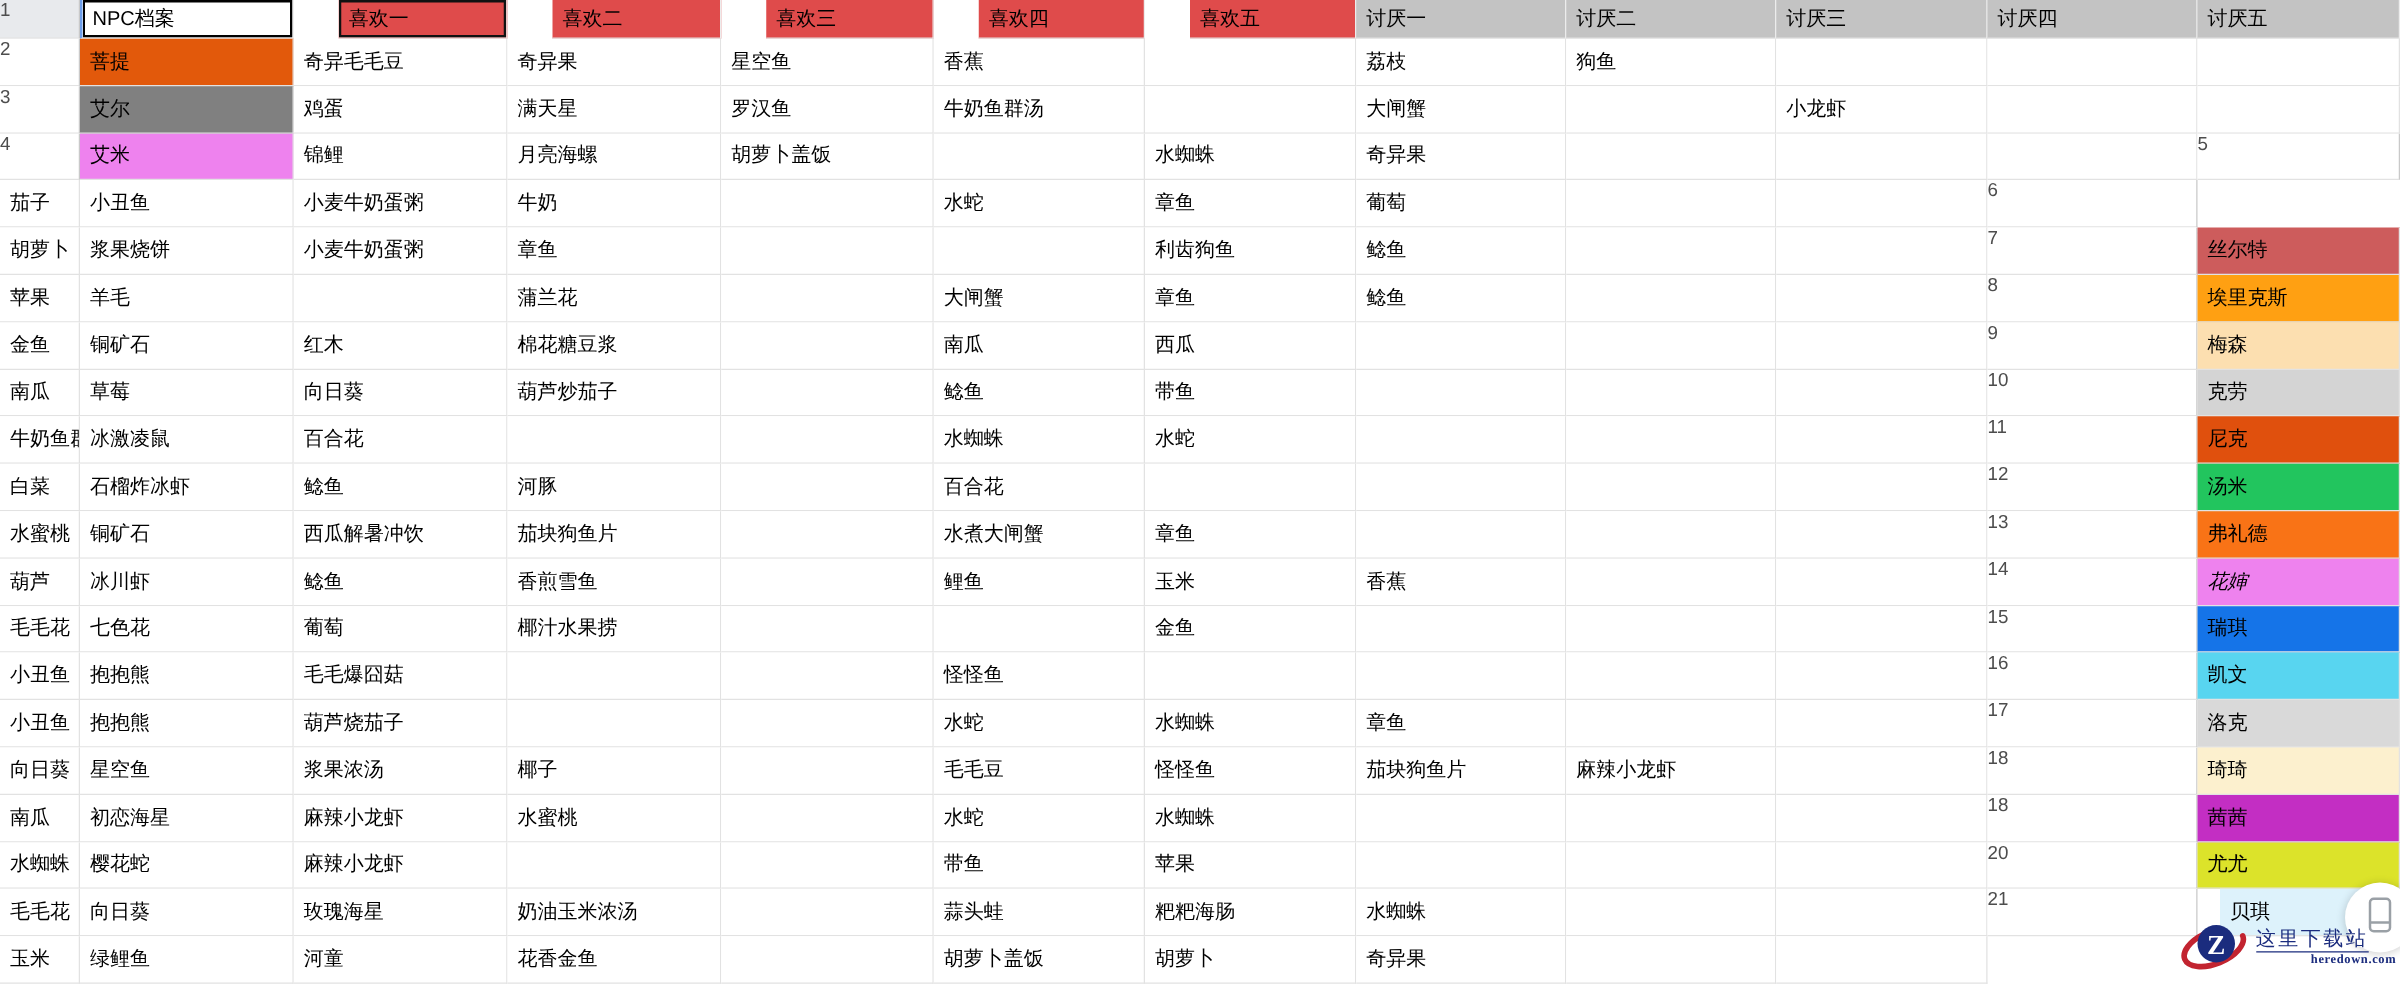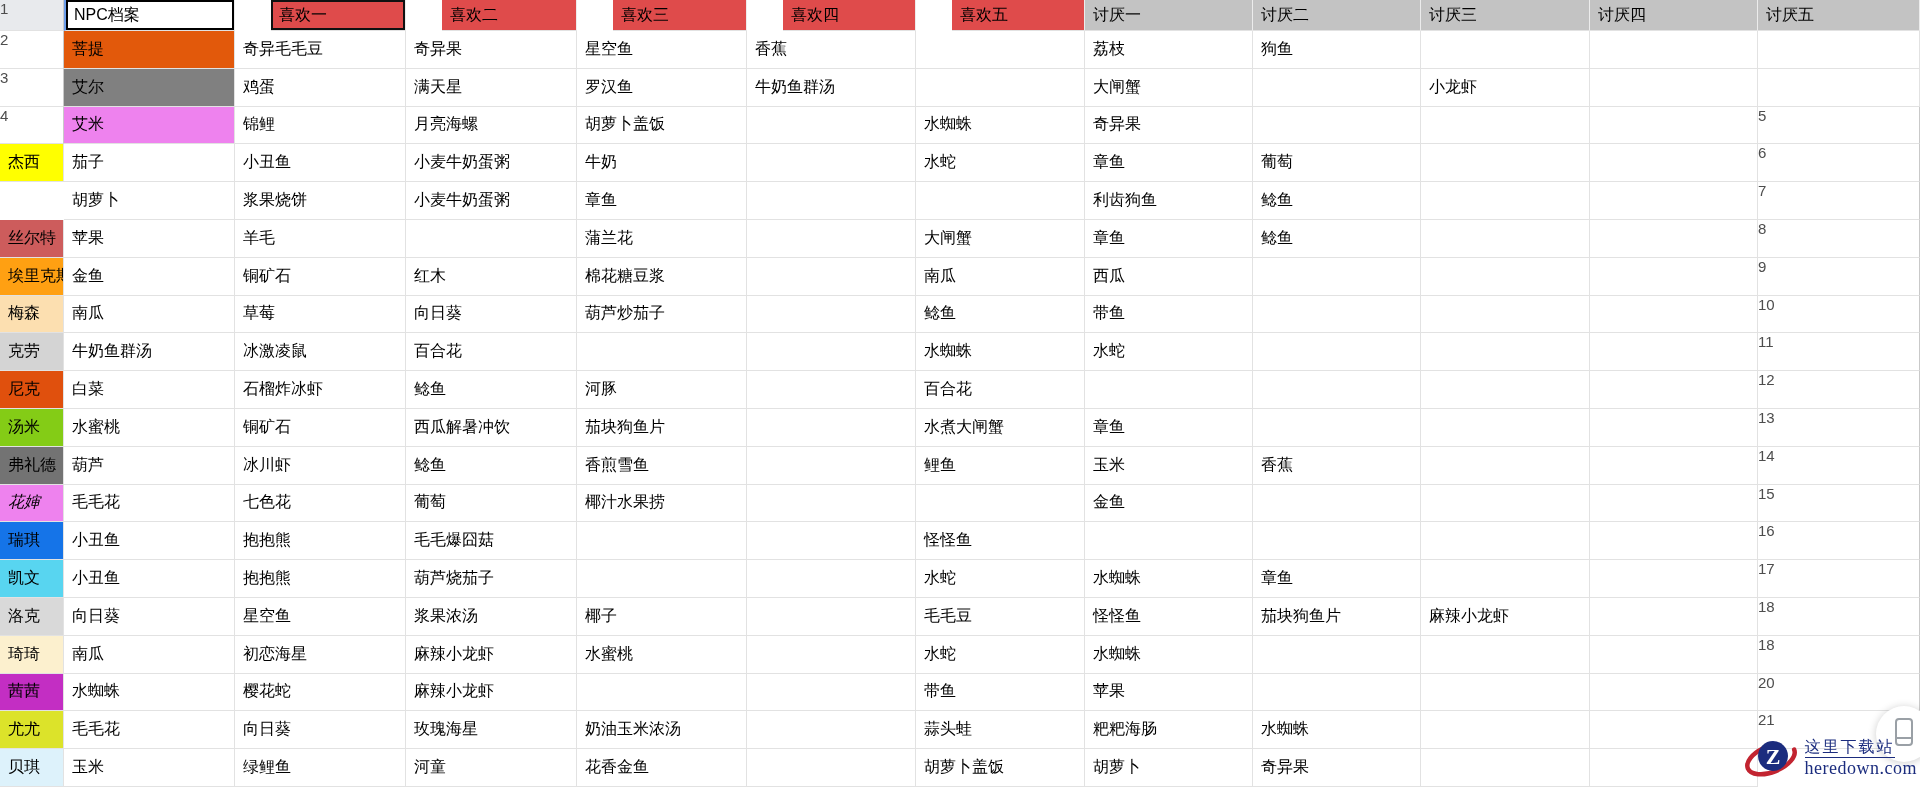--- a/index.html
+++ b/index.html
@@ -52,23 +52,24 @@
     display:flex; align-items:center; gap:5px;
   }
   #wm-text { display:flex; flex-direction:column; align-items:flex-start; }
   #wm-title {
     font-size:16px; font-weight:normal; color:var(--navy);
     letter-spacing:2px; line-height:1.1;
     border-bottom:1px solid var(--navy); padding-bottom:1px;
     font-family:"Liberation Serif","DejaVu Serif",serif;
   }
   #wm-url {
-    font-size:18px; font-weight:normal; color:var(--navy);
+    font-size:10px; font-weight:bold; color:var(--navy);
     line-height:1.2; letter-spacing:.5px;
     font-family:"Liberation Serif","DejaVu Serif",serif;
+    margin-left:44px;
   }
 </style>
 </head>
 <body>
 
 <div id="grid">
     <div class="rownum hl">1</div>
     <div class="cell hdr namecol sel">NPC档案</div>
     <div class="cell hdr like outlined">喜欢一</div>
     <div class="cell hdr like">喜欢二</div>
@@ -109,21 +110,20 @@
     <div class="cell">锦鲤</div>
     <div class="cell">月亮海螺</div>
     <div class="cell">胡萝卜盖饭</div>
     <div class="cell"></div>
     <div class="cell">水蜘蛛</div>
     <div class="cell">奇异果</div>
     <div class="cell"></div>
     <div class="cell"></div>
     <div class="cell"></div>
     <div class="rownum">5</div>
-    <div class="cell namecell" style="background: rgb(255, 255, 0);">杰西</div>
     <div class="cell">茄子</div>
     <div class="cell">小丑鱼</div>
     <div class="cell">小麦牛奶蛋粥</div>
     <div class="cell">牛奶</div>
     <div class="cell"></div>
     <div class="cell">水蛇</div>
     <div class="cell">章鱼</div>
     <div class="cell">葡萄</div>
     <div class="cell"></div>
     <div class="cell"></div>
@@ -193,33 +193,33 @@
     <div class="cell">石榴炸冰虾</div>
     <div class="cell">鲶鱼</div>
     <div class="cell">河豚</div>
     <div class="cell"></div>
     <div class="cell">百合花</div>
     <div class="cell"></div>
     <div class="cell"></div>
     <div class="cell"></div>
     <div class="cell"></div>
     <div class="rownum">12</div>
-    <div class="cell namecell" style="background: #84cc16;">汤米</div>
+    <div class="cell namecell" style="background: #22c55e;">汤米</div>
     <div class="cell">水蜜桃</div>
     <div class="cell">铜矿石</div>
     <div class="cell">西瓜解暑冲饮</div>
     <div class="cell">茄块狗鱼片</div>
     <div class="cell"></div>
     <div class="cell">水煮大闸蟹</div>
     <div class="cell">章鱼</div>
     <div class="cell"></div>
     <div class="cell"></div>
     <div class="cell"></div>
     <div class="rownum">13</div>
-    <div class="cell namecell" style="background: #737373;">弗礼德</div>
+    <div class="cell namecell" style="background: #f97316;">弗礼德</div>
     <div class="cell">葫芦</div>
     <div class="cell">冰川虾</div>
     <div class="cell">鲶鱼</div>
     <div class="cell">香煎雪鱼</div>
     <div class="cell"></div>
     <div class="cell">鲤鱼</div>
     <div class="cell">玉米</div>
     <div class="cell">香蕉</div>
     <div class="cell"></div>
     <div class="cell"></div>
@@ -301,21 +301,21 @@
     <div class="cell">向日葵</div>
     <div class="cell">玫瑰海星</div>
     <div class="cell">奶油玉米浓汤</div>
     <div class="cell"></div>
     <div class="cell">蒜头蛙</div>
     <div class="cell">粑粑海肠</div>
     <div class="cell">水蜘蛛</div>
     <div class="cell"></div>
     <div class="cell"></div>
     <div class="rownum">21</div>
-    <div class="cell namecell" style="background: rgb(221, 242, 251);">贝琪</div>
+    <div class="cell namecell" style="background: rgb(221, 242, 251); margin-left: 18px;">贝琪</div>
     <div class="cell">玉米</div>
     <div class="cell">绿鲤鱼</div>
     <div class="cell">河童</div>
     <div class="cell">花香金鱼</div>
     <div class="cell"></div>
     <div class="cell">胡萝卜盖饭</div>
     <div class="cell">胡萝卜</div>
     <div class="cell">奇异果</div>
     <div class="cell"></div>
     <div class="cell"></div>

